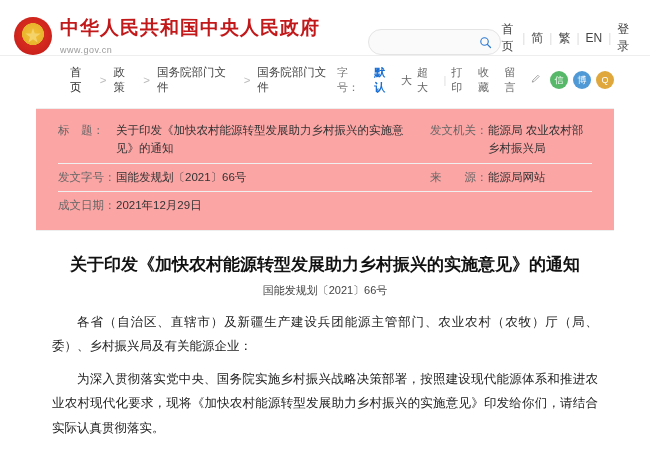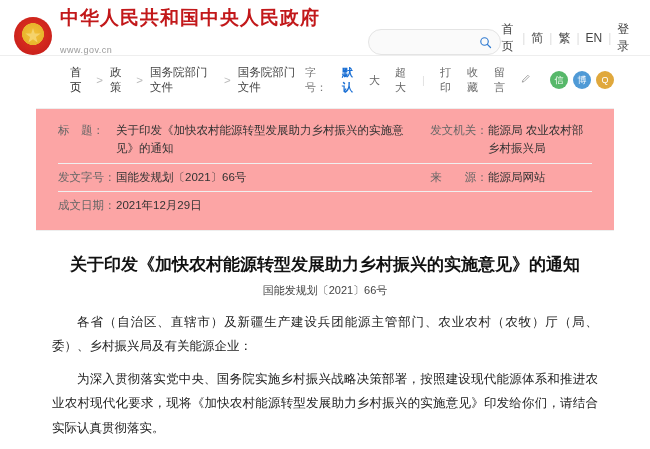--- a/index.html
+++ b/index.html
@@ -45,21 +45,21 @@
     font-size: 19px;
     font-weight: bold;
     letter-spacing: 1px;
     line-height: 1.1;
     font-family: "Liberation Serif", serif;
   }
   .brand-url {
     color: #9a9a9a;
     font-size: 9px;
     letter-spacing: .5px;
-    margin-top: 16px;
+    margin-top: 6px;
   }
   .search-box {
     flex: 0 1 150px;
     margin-left: 48px;
     height: 26px;
     border: 1px solid #e4e4e4;
     border-radius: 13px;
     background: #fafafa;
     display: flex;
     align-items: center;
@@ -94,21 +94,21 @@
     color: #555;
     background: #fff;
   }
   .crumbbar .crumb { color: #444; }
   .crumbbar .crumb-sep { margin: 0 7px; color: #bbb; }
   .crumbbar .crumb-first { color: #333; }
   .tools {
     margin-left: auto;
     display: flex;
     align-items: center;
-    gap: 15px;
+    gap: 5px;
     font-size: 11px;
     color: #666;
   }
   .fontsize-label { color: #777; }
   .fs-default { color: #1a6fd4; font-weight: bold; }
   .fs-opt { color: #666; }
   .tool-sep { color: #e0e0e0; }
   .tool-item { color: #666; }
   .round-btns { display: flex; gap: 5px; margin-left: 4px; }
   .rbtn {
@@ -126,21 +126,21 @@
     background: #fca5a5;
     border-top: 1px solid #eee;
     border-bottom: 1px solid #eee;
     padding: 8px 22px 10px 22px;
     font-size: 11.5px;
     color: #444;
   }
   .meta table { width: 100%; border-collapse: collapse; }
   .meta td { padding: 5px 0; vertical-align: top; line-height: 1.55; }
   .meta .lbl { width: 58px; color: #666; white-space: nowrap; }
-  .meta .lbl.r { width: 72px; padding-left: 14px; text-align: center; }
+  .meta .lbl.r { width: 72px; padding-left: 14px; }
   .meta .val { color: #333; }
   .meta .val.wide { width: 300px; }
   .meta tr + tr td { border-top: 1px solid #f0f0f0; }
 
   
   .article {
     padding: 14px 52px 0 52px;
   }
   .doc-title {
     text-align: center;

